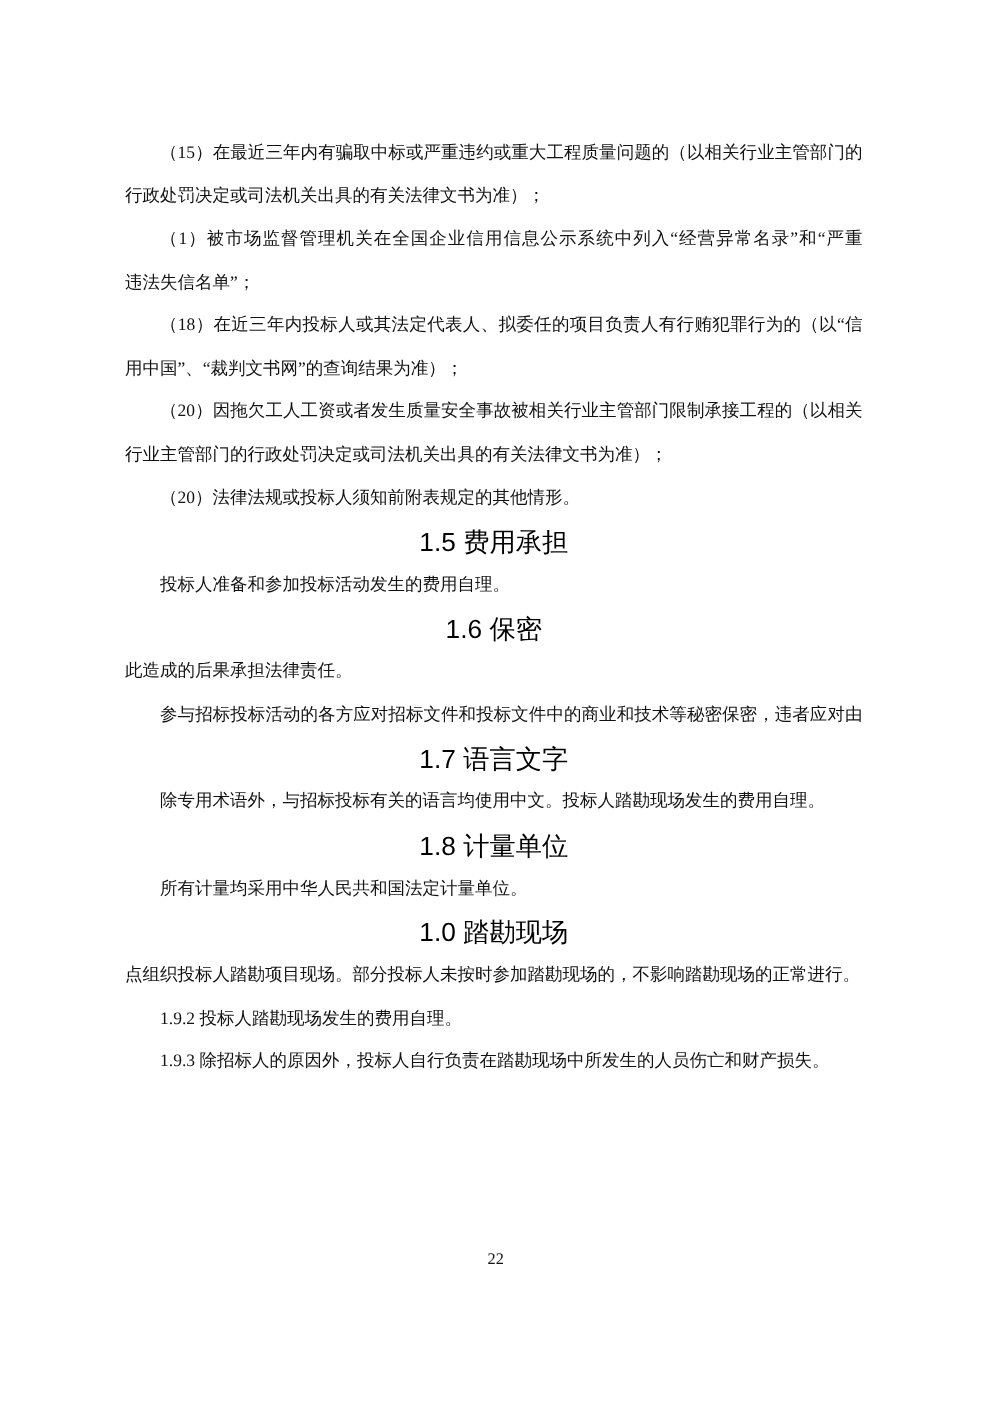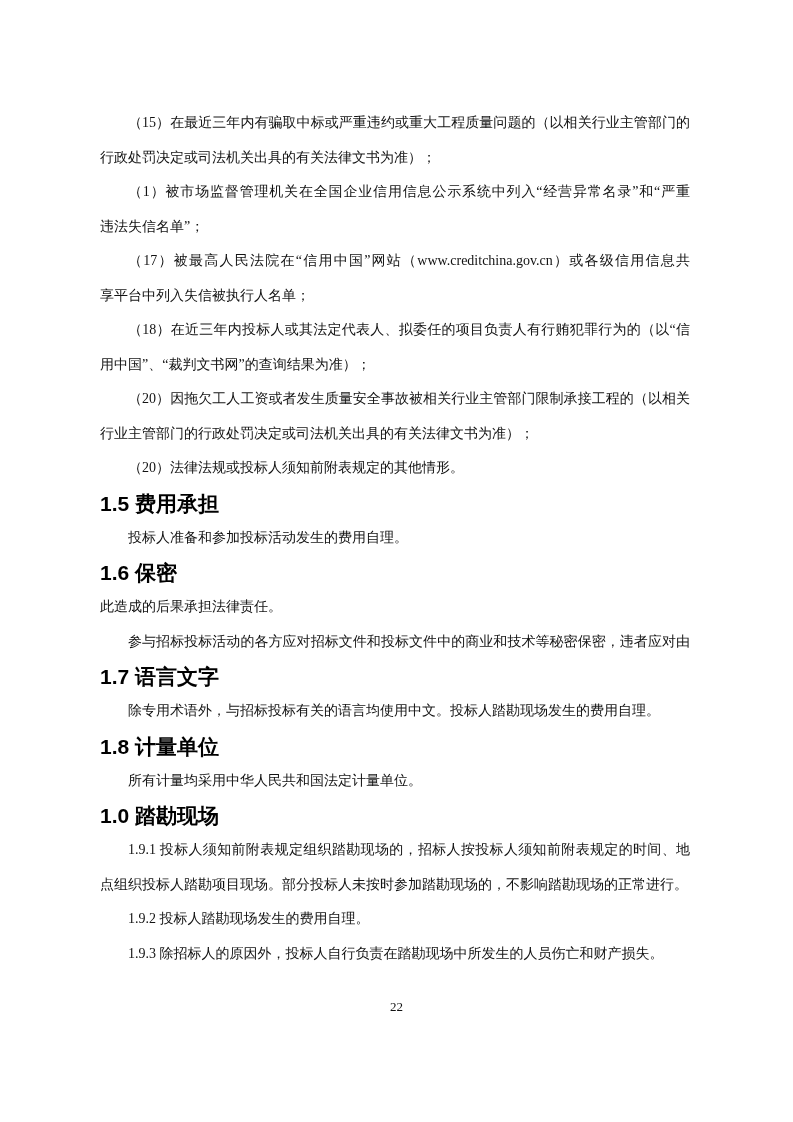--- a/index.html
+++ b/index.html
@@ -36,25 +36,26 @@
     text-indent: 28px;
   }
   .line.just {
     text-align: justify;
     text-align-last: justify;
   }
   .heading {
     margin: 0;
     padding: 0;
     font-family: "Liberation Sans", "DejaVu Sans", sans-serif;
-    font-weight: bold;
+    font-weight: normal;
     font-size: 21px;
     line-height: 35px;
     height: 35px;
     color: #000000;
+    text-align: center;
   }
   .page-number {
     position: absolute;
     left: 0;
     top: 999px;
     width: 100%;
     text-align: center;
     font-size: 13px;
     font-family: "Liberation Serif", "DejaVu Serif", serif;
     color: #121212;
@@ -65,24 +66,20 @@
 
 <div class="page">
   <main class="page-body">
       <div class="para">
         <div class="line first just">（15）在最近三年内有骗取中标或严重违约或重大工程质量问题的（以相关行业主管部门的</div>
         <div class="line">行政处罚决定或司法机关出具的有关法律文书为准）；</div>
       </div>
       <div class="para">
         <div class="line first just">（1）被市场监督管理机关在全国企业信用信息公示系统中列入“经营异常名录”和“严重</div>
         <div class="line">违法失信名单”；</div>
-      </div>
-      <div class="para">
-        <div class="line first just">（17）被最高人民法院在“信用中国”网站（www.creditchina.gov.cn）或各级信用信息共</div>
-        <div class="line">享平台中列入失信被执行人名单；</div>
       </div>
       <div class="para">
         <div class="line first just">（18）在近三年内投标人或其法定代表人、拟委任的项目负责人有行贿犯罪行为的（以“信</div>
         <div class="line">用中国”、“裁判文书网”的查询结果为准）；</div>
       </div>
       <div class="para">
         <div class="line first just">（20）因拖欠工人工资或者发生质量安全事故被相关行业主管部门限制承接工程的（以相关</div>
         <div class="line">行业主管部门的行政处罚决定或司法机关出具的有关法律文书为准）；</div>
       </div>
       <div class="para">
@@ -100,21 +97,20 @@
       <h2 class="heading">1.7 语言文字</h2>
       <div class="para">
         <div class="line first">除专用术语外，与招标投标有关的语言均使用中文。投标人踏勘现场发生的费用自理。</div>
       </div>
       <h2 class="heading">1.8 计量单位</h2>
       <div class="para">
         <div class="line first">所有计量均采用中华人民共和国法定计量单位。</div>
       </div>
       <h2 class="heading">1.0 踏勘现场</h2>
       <div class="para">
-        <div class="line first just">1.9.1 投标人须知前附表规定组织踏勘现场的，招标人按投标人须知前附表规定的时间、地</div>
         <div class="line">点组织投标人踏勘项目现场。部分投标人未按时参加踏勘现场的，不影响踏勘现场的正常进行。</div>
       </div>
       <div class="para">
         <div class="line first">1.9.2 投标人踏勘现场发生的费用自理。</div>
       </div>
       <div class="para">
         <div class="line first">1.9.3 除招标人的原因外，投标人自行负责在踏勘现场中所发生的人员伤亡和财产损失。</div>
       </div>
     </main>
   <div class="page-number">22</div>

